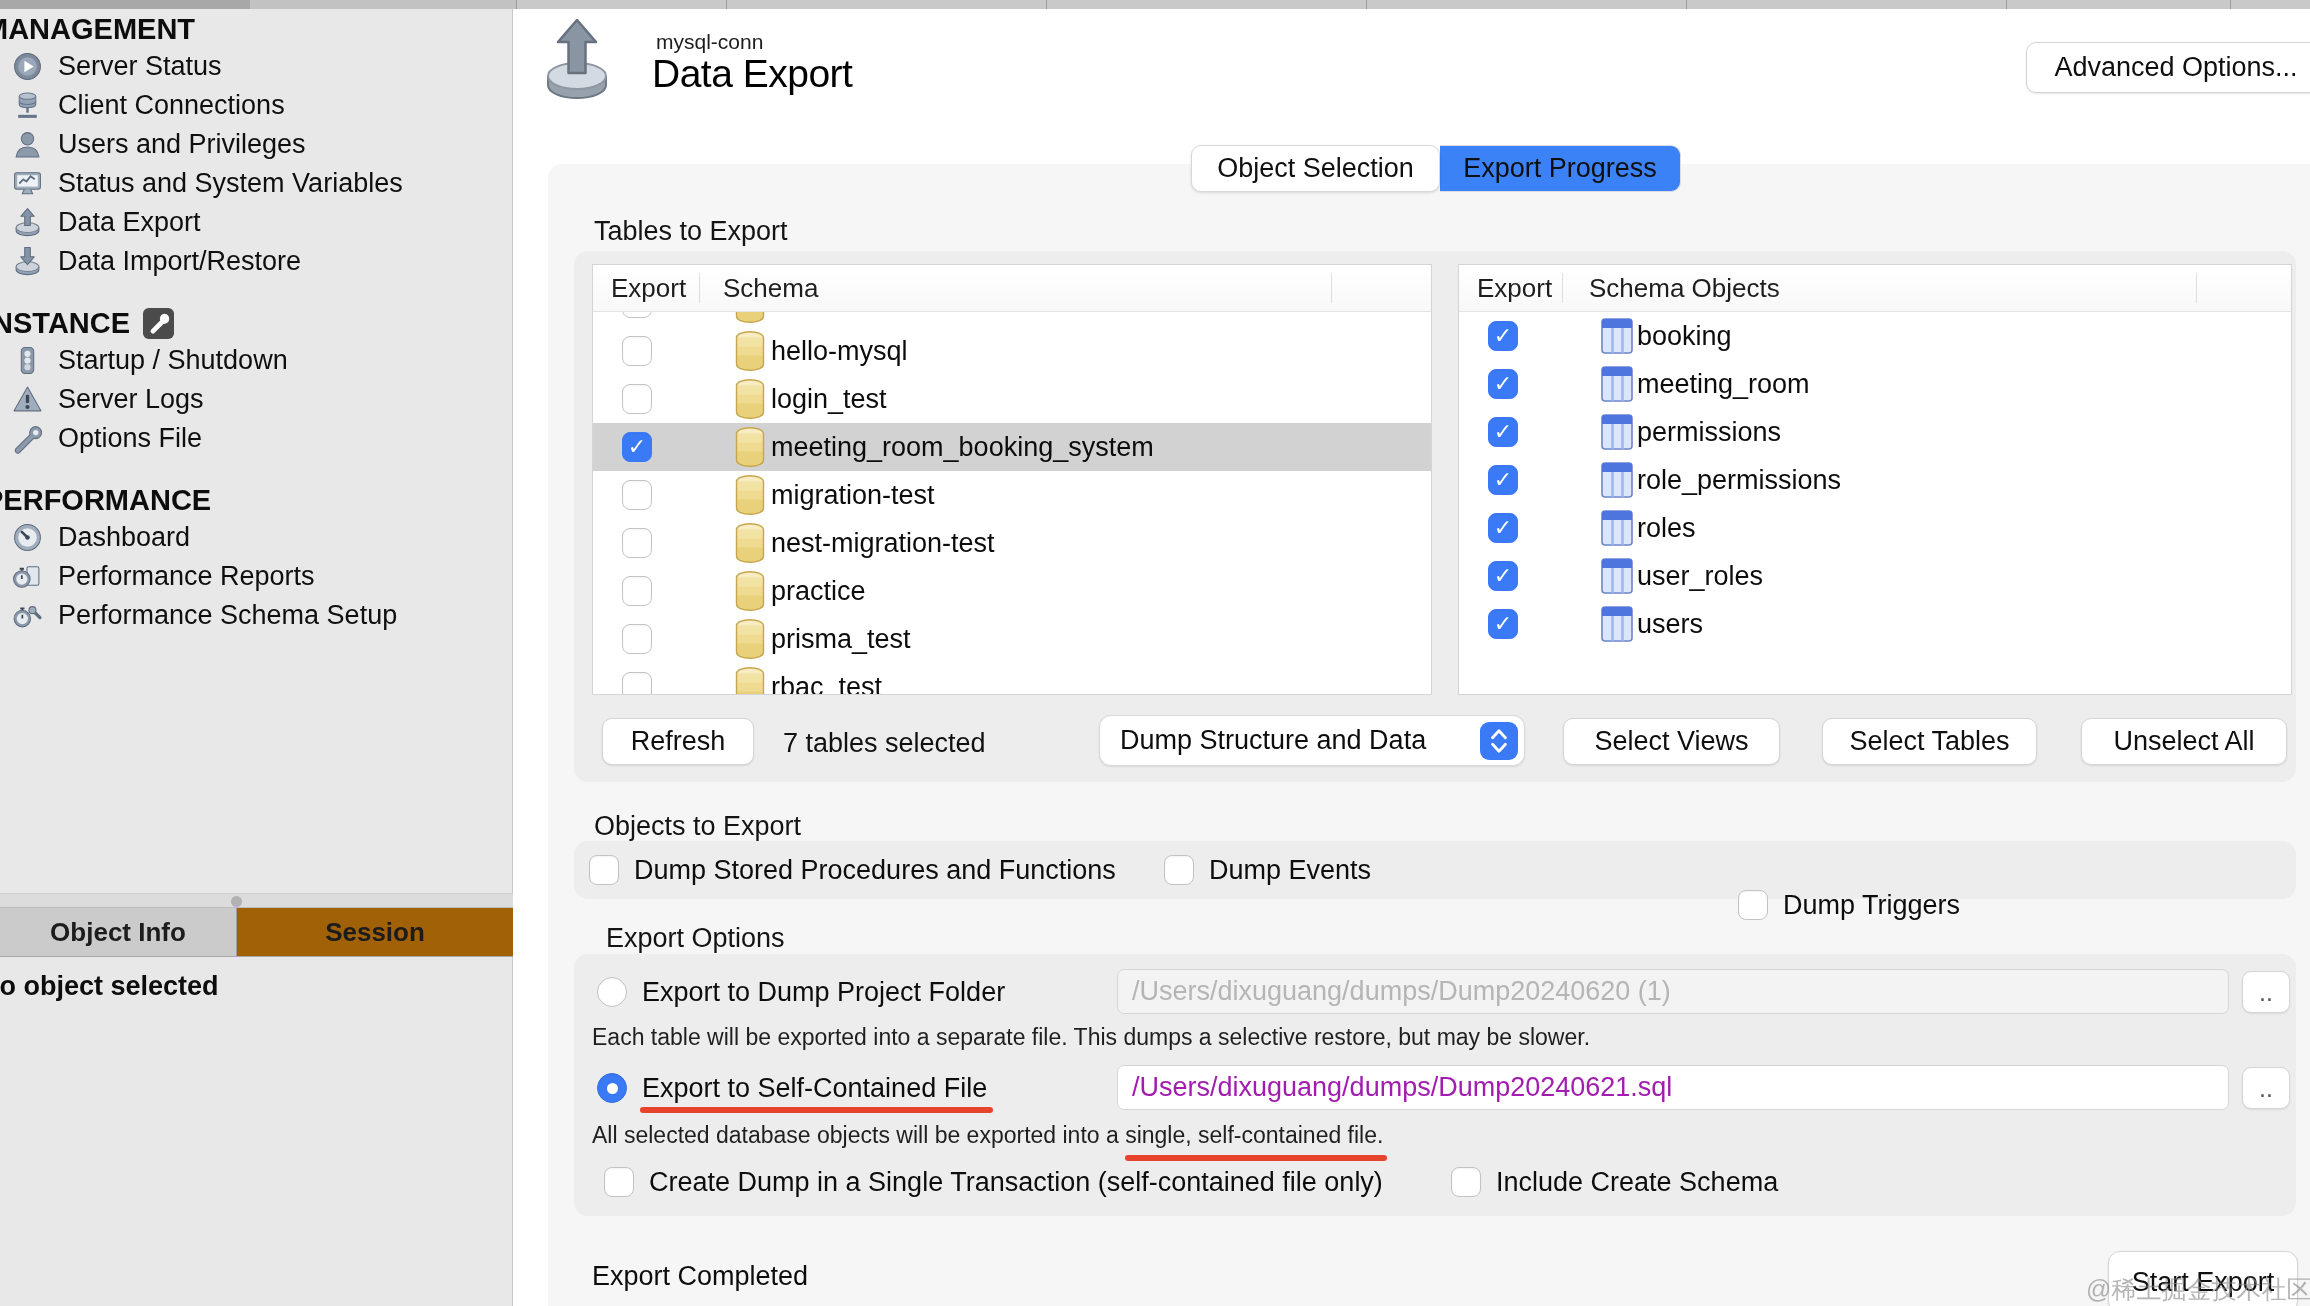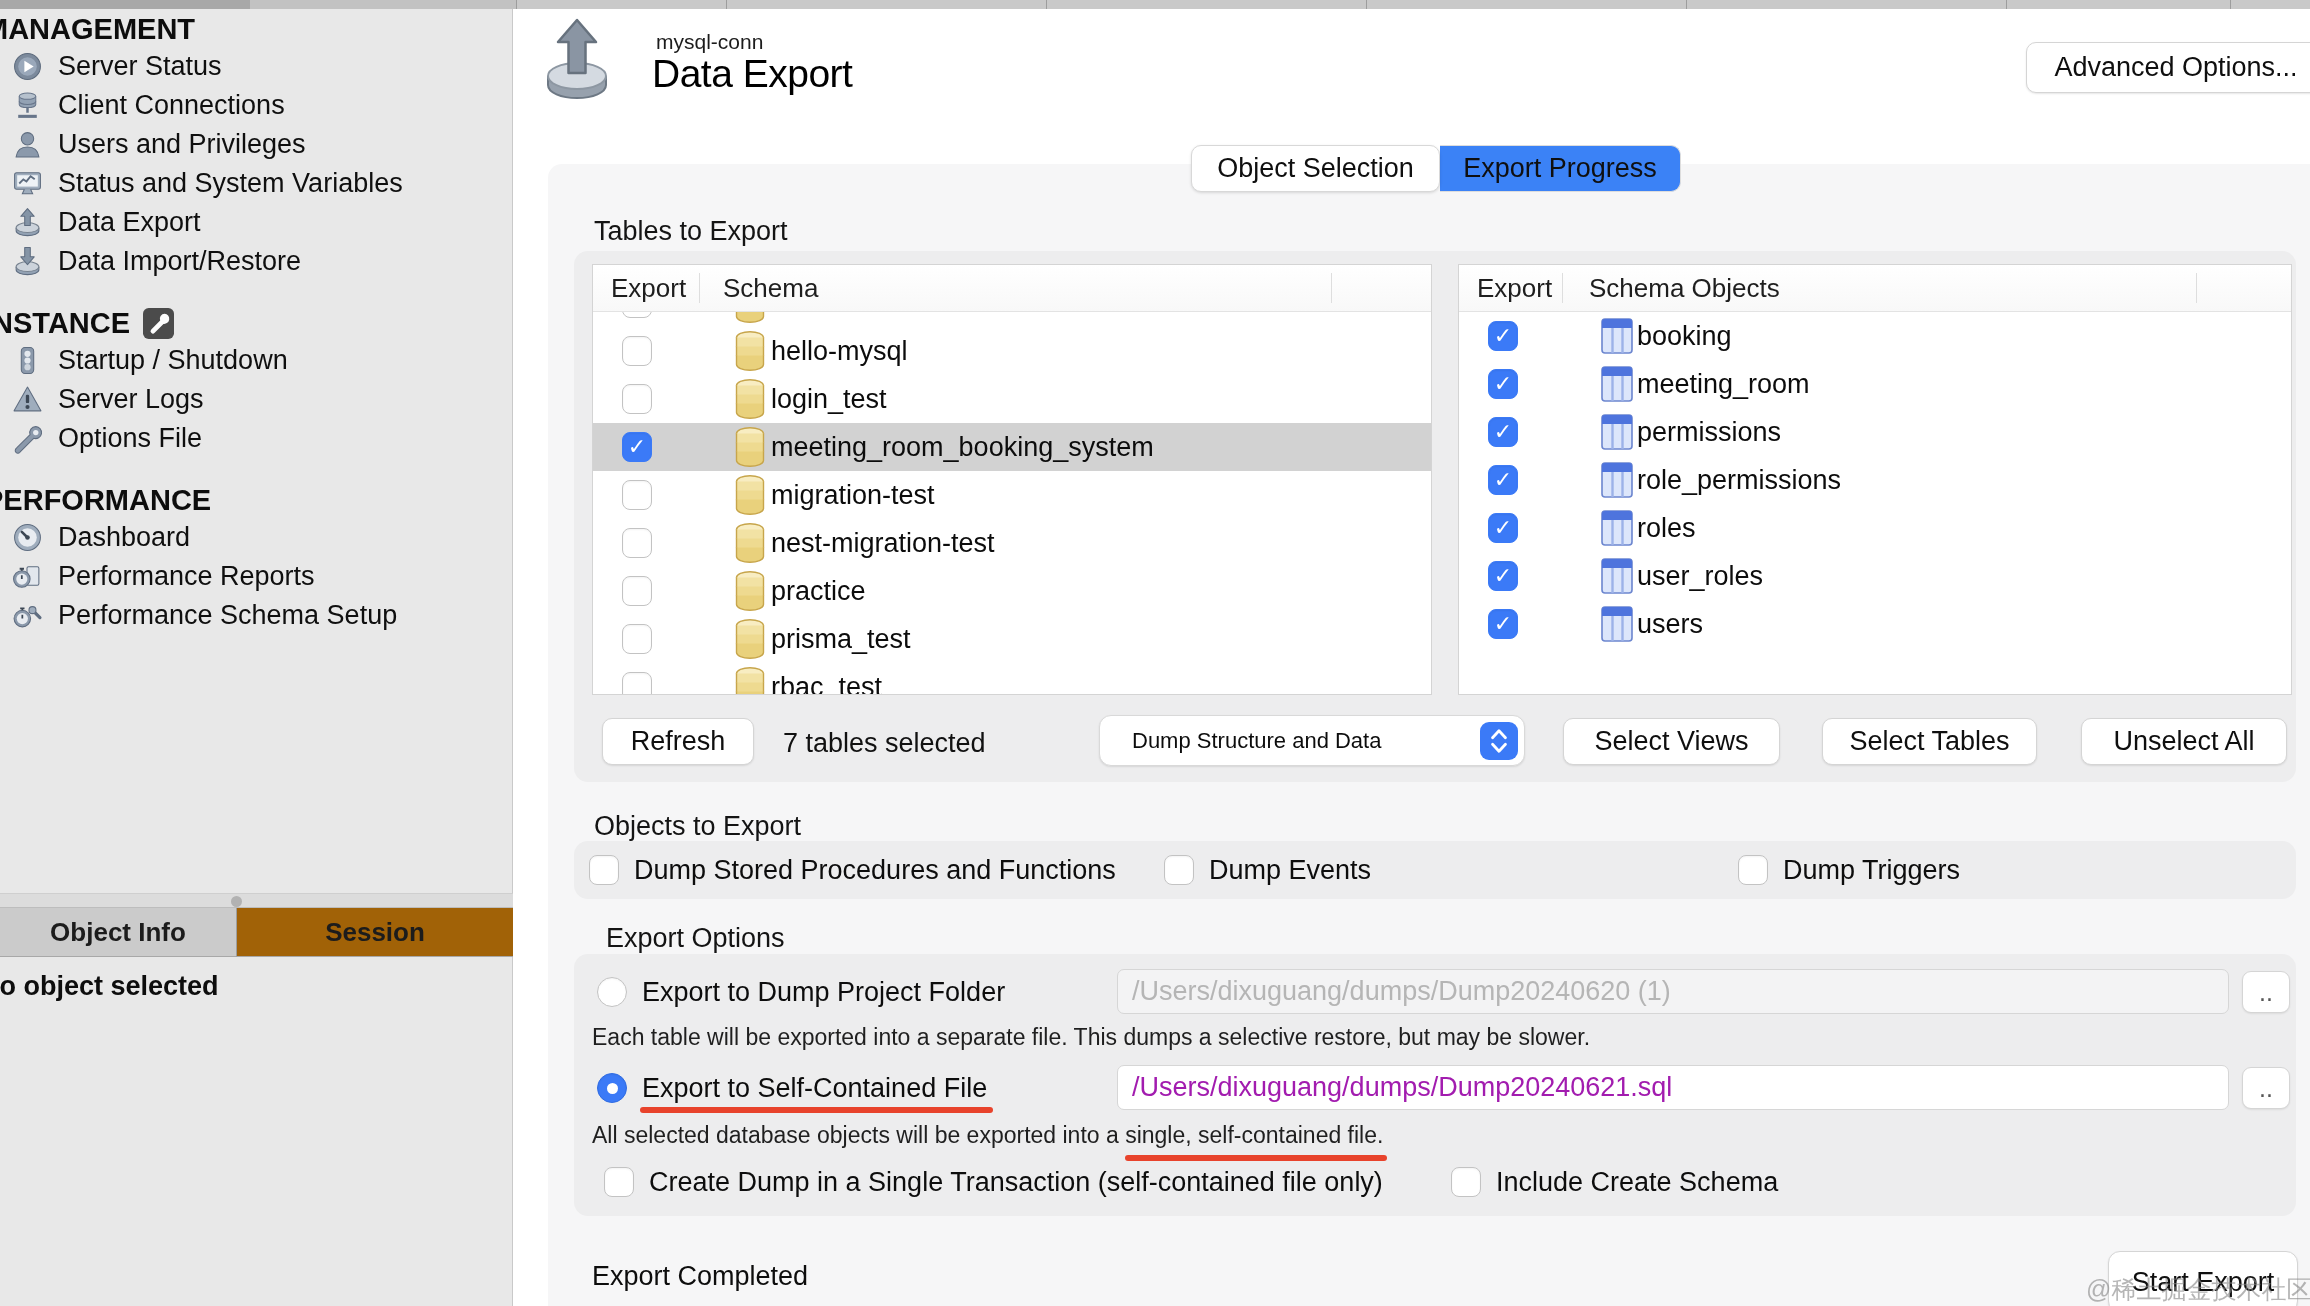--- a/index.html
+++ b/index.html
@@ -77,21 +77,21 @@
   .list .icon-wrap{margin-left:79px;width:38px;flex:0 0 38px;}
   .list .icon-wrap svg{width:36px;height:42px;}
   .list-right .icon-wrap{margin-left:81px;width:36px;flex:0 0 36px;}
   .list-right .icon-wrap svg{width:34px;height:38px;}
   .rlabel{font-size:27px;color:#0c0c0c;margin-left:2px;white-space:nowrap;}
 
   
   .count-text{left:783px;top:728px;font-size:27px;color:#111;}
   .dropdown{position:absolute;left:1099px;top:715px;width:426px;height:51px;background:#fff;
             border:1px solid #d9d9d9;border-radius:12px;box-shadow:0 1px 2px rgba(0,0,0,0.10);
-            display:flex;align-items:center;padding-left:32px;font-size:22px;color:#0d0d0d;cursor:pointer;}
+            display:flex;align-items:center;padding-left:20px;font-size:27px;color:#0d0d0d;cursor:pointer;}
   .stepper{position:absolute;right:6px;top:6px;width:38px;height:38px;border-radius:9px;background:#3b7af7;
            display:flex;align-items:center;justify-content:center;}
 
   
   .opt{position:absolute;display:flex;align-items:flex-start;gap:15px;font-size:27px;color:#0d0d0d;white-space:nowrap;}
   .opt .cb{margin-left:0;}
   .opt-label{line-height:31px;}
   .radio{width:30px;height:30px;flex:0 0 30px;border-radius:50%;background:#fff;border:1px solid #c3c3c3;
          box-shadow:inset 0 1px 2px rgba(0,0,0,0.05);display:flex;align-items:center;justify-content:center;cursor:pointer;}
   .radio.sel{background:#3b7af7;border-color:#306ce2;}
@@ -574,21 +574,21 @@
   <div class="sec-label" style="left:594px;top:811px">Objects to Export</div>
   <div class="group" style="left:574px;top:841px;width:1722px;height:58px"></div>
   <div class="opt" style="left:589px;top:855px">
     <span class="cb"></span>
     <span class="opt-label">Dump Stored Procedures and Functions</span>
   </div>
   <div class="opt" style="left:1164px;top:855px">
     <span class="cb"></span>
     <span class="opt-label">Dump Events</span>
   </div>
-  <div class="opt" style="left:1738px;top:855px">
+  <div class="opt" style="left:1738px;top:890px">
     <span class="cb"></span>
     <span class="opt-label">Dump Triggers</span>
   </div>
 
   <div class="sec-label" style="left:606px;top:923px">Export Options</div>
   <div class="group" style="left:574px;top:954px;width:1722px;height:262px"></div>
 
   <div class="opt" style="left:597px;top:977px">
     <span class="radio"></span>
     <span class="opt-label">Export to Dump Project Folder</span>

